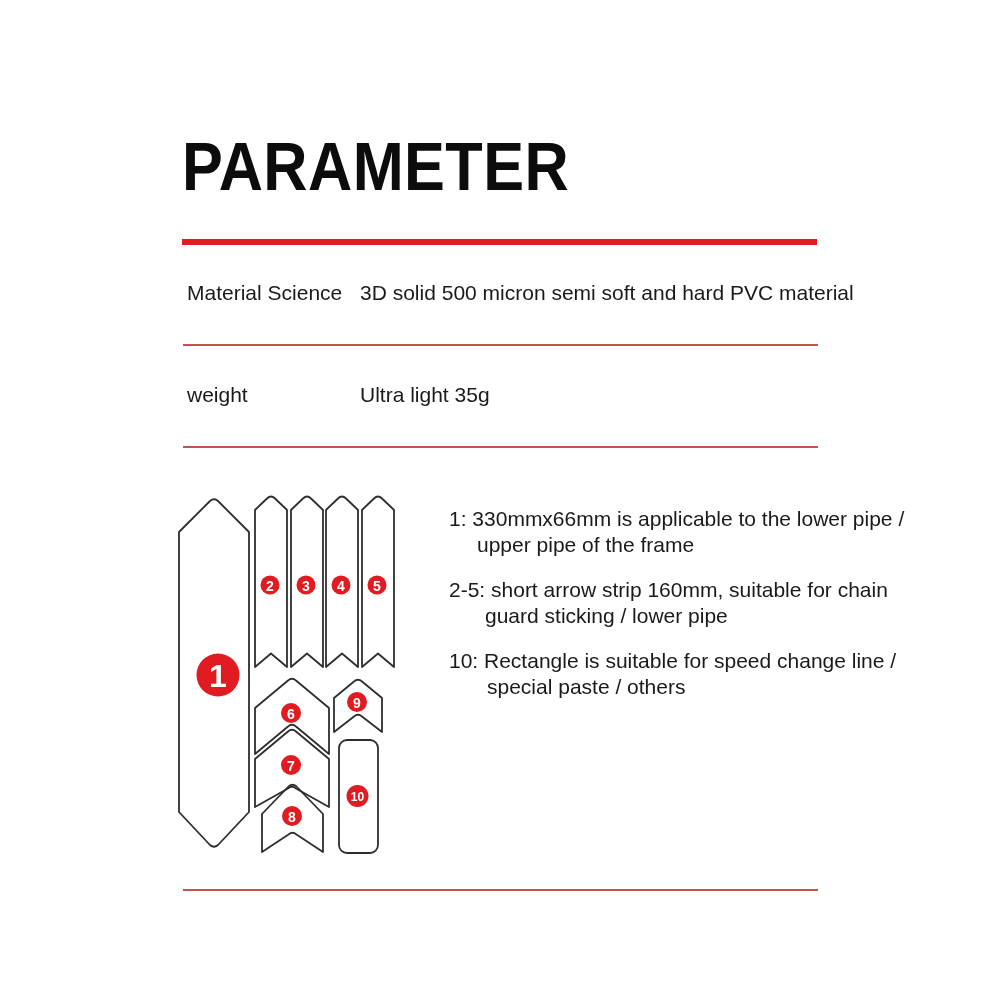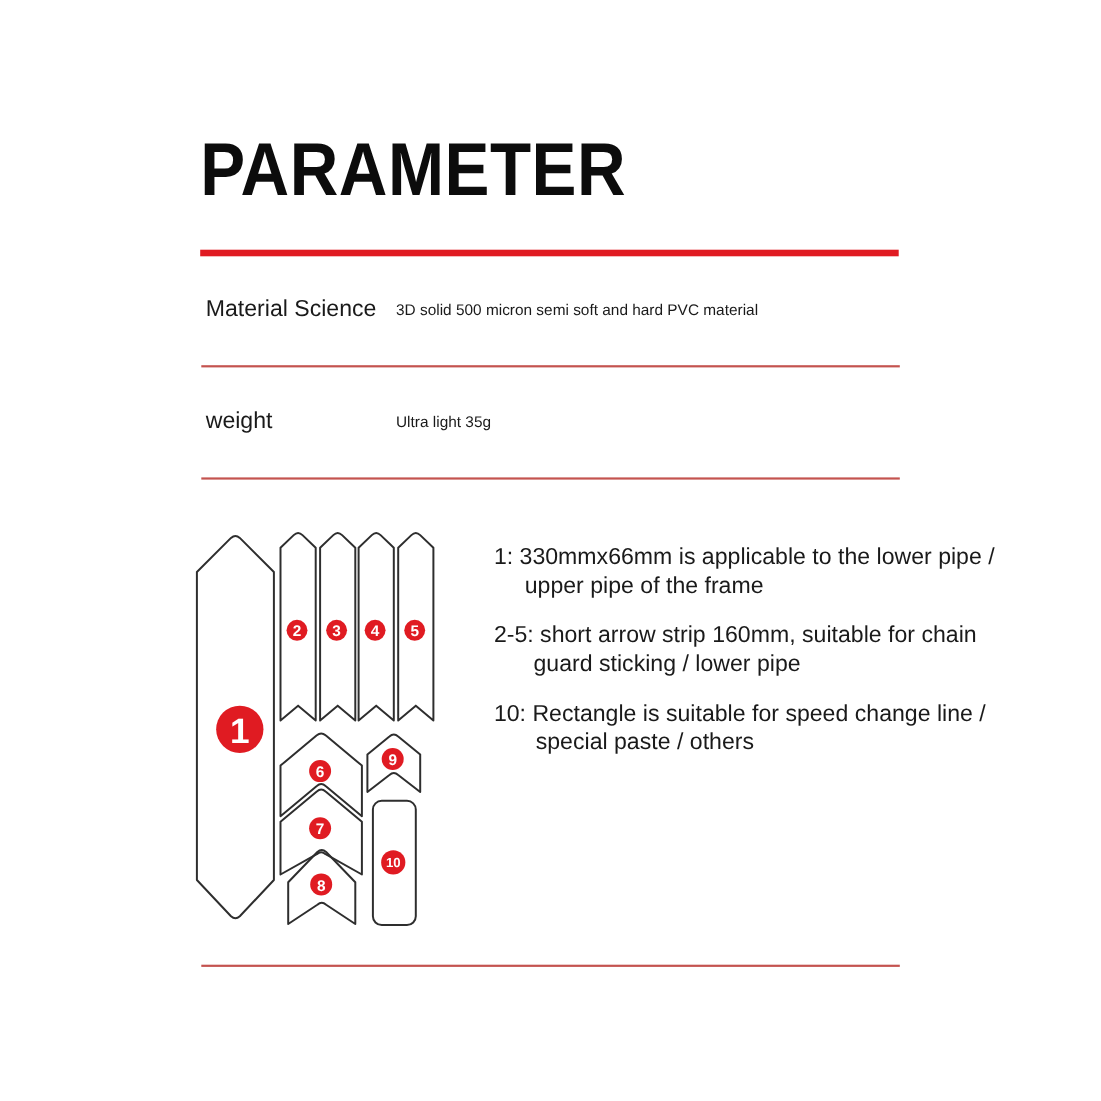--- a/index.html
+++ b/index.html
@@ -9,21 +9,21 @@
   }
   html, body { margin: 0; padding: 0; }
   body {
     width: 1001px; height: 1001px;
     background: #ffffff;
     font-family: "Liberation Sans", sans-serif;
     color: #1a1a1a;
     position: relative;
     overflow: hidden;
   }
-  .canvas { position: absolute; inset: 0; }
+  .canvas { position: absolute; inset: 0; margin-top: 12px; }
 
   .title {
     position: absolute;
     left: 182px; top: 120px;
     margin: 0;
     font-size: 68px;
     font-weight: bold;
     line-height: 68px;
     letter-spacing: 0.5px;
     color: #0c0c0c;
@@ -51,21 +51,21 @@
   .spec-row { position: absolute; left: 0; width: 848px; height: 30px; }
   .spec-row.row1 { top: 268px; }
   .spec-row.row2 { top: 370px; }
   .spec-label {
     position: absolute; left: 187px;
     font-size: 21px; line-height: 26px;
     white-space: nowrap;
   }
   .spec-value {
     position: absolute; left: 360px;
-    font-size: 14px; line-height: 26px;
+    font-size: 21px; line-height: 26px;
     white-space: nowrap;
   }
 
   .diagram-svg { position: absolute; left: 170px; top: 470px; }
   .shape {
     fill: none;
     stroke: var(--outline-gray);
     stroke-width: 1.8;
     stroke-linejoin: round;
     stroke-linecap: round;

